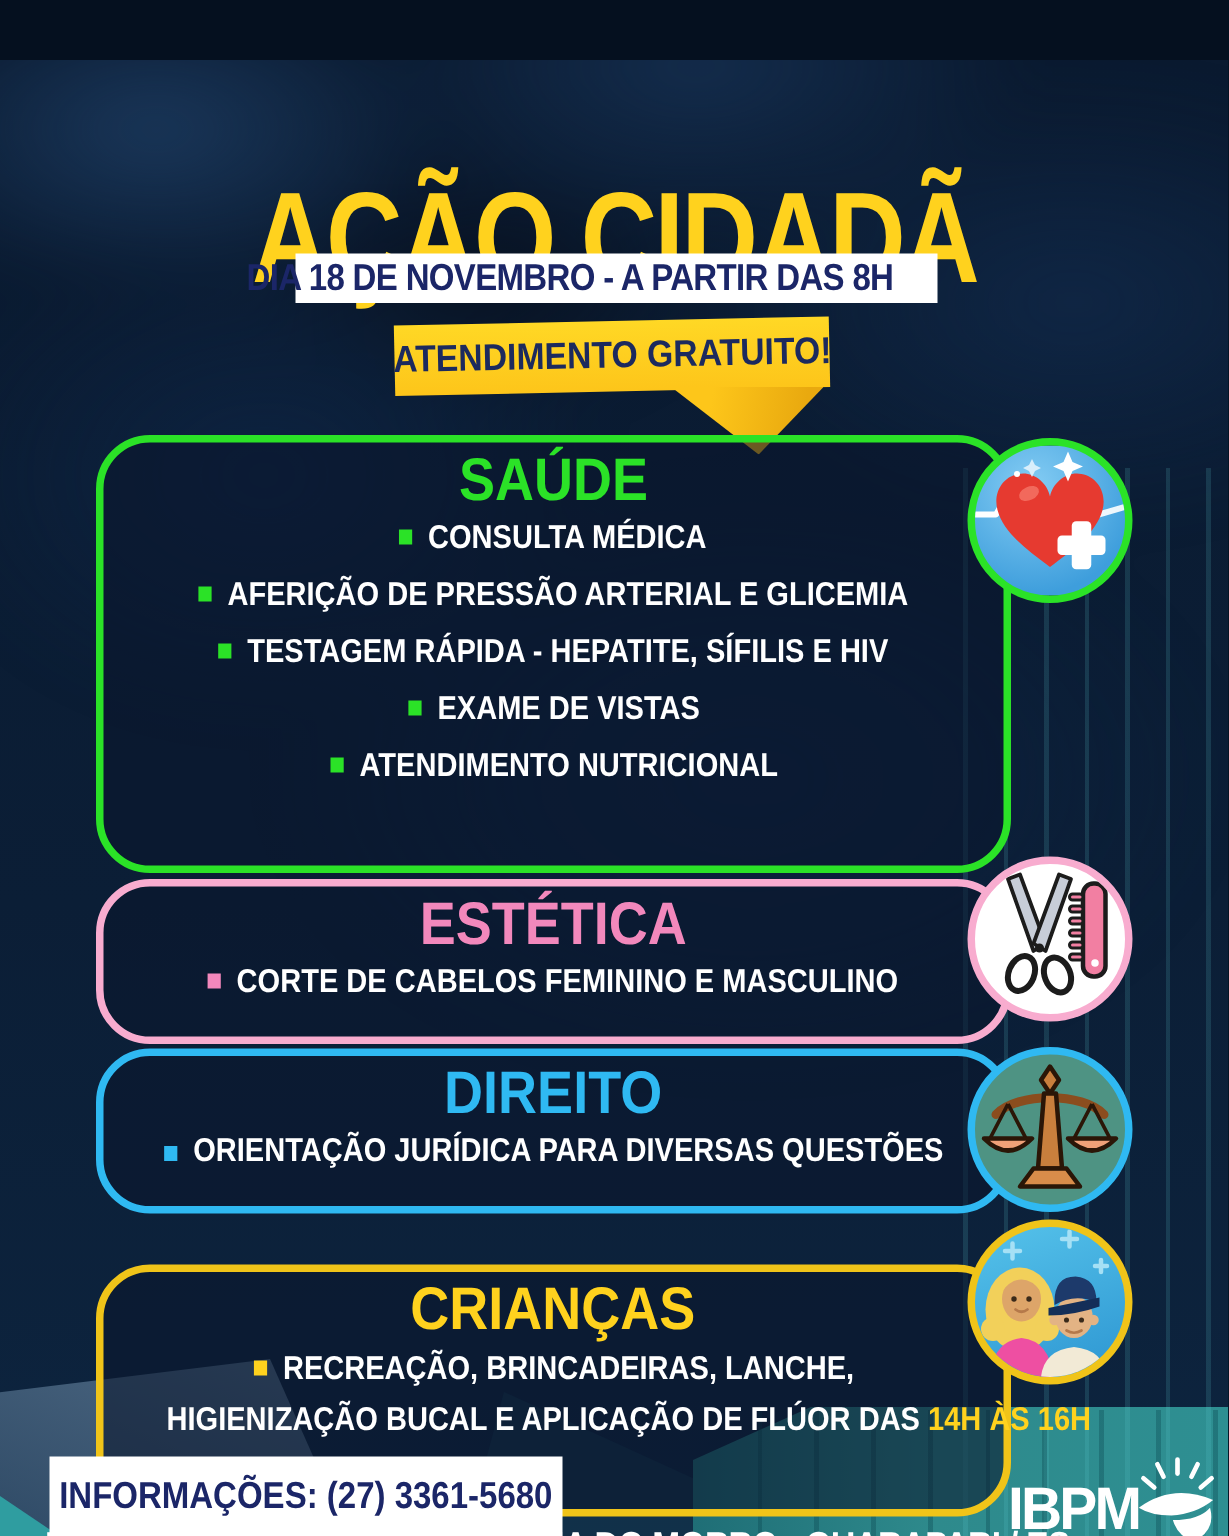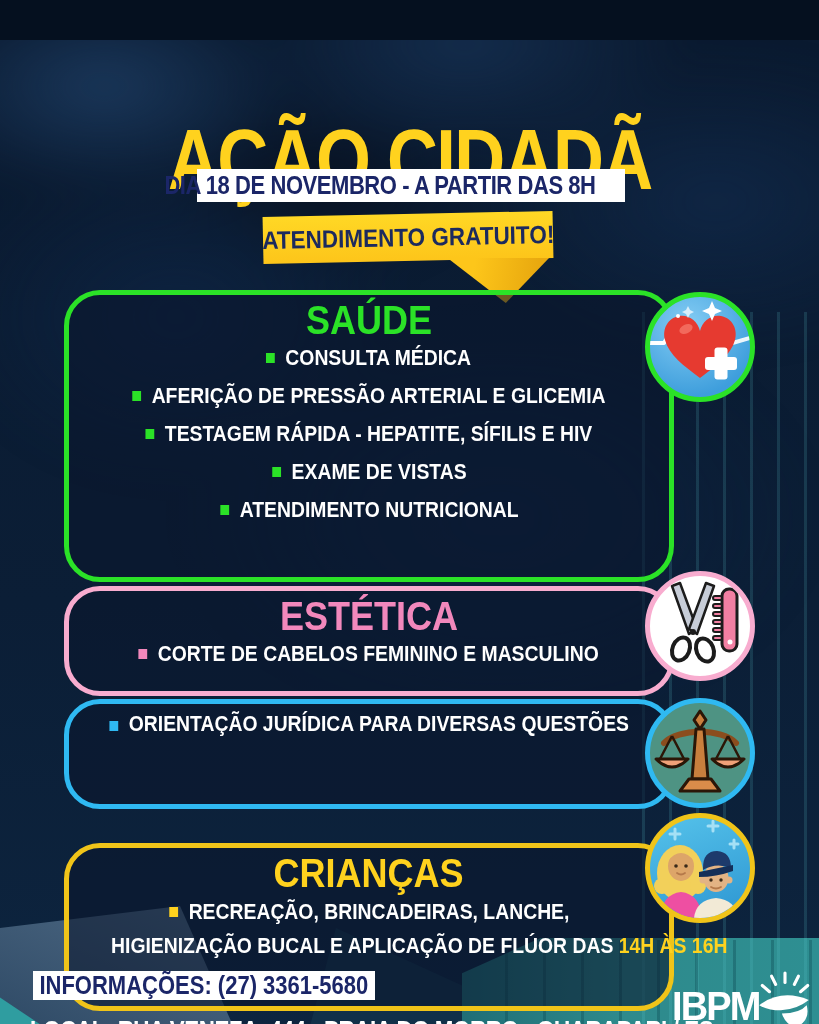--- a/index.html
+++ b/index.html
@@ -80,21 +80,21 @@
   .cont-line .hl{color:#ffd21e;}
   
   .icon-circle{position:absolute;left:645px;width:110px;height:110px;border-radius:50%;
     border:5px solid;box-sizing:border-box;overflow:hidden;display:flex;align-items:center;justify-content:center;}
   .icon-circle svg{width:100%;height:100%;display:block;}
   .ic-health{top:252px;border-color:#2be227;background:radial-gradient(circle at 38% 28%,#85cdf4,#3e9edc 75%);}
   .ic-beauty{top:531px;border-color:#f8accf;background:#ffffff;}
   .ic-law{top:658px;border-color:#2fb9f2;background:#4e9383;}
   .ic-kids{top:773px;border-color:#f0c419;background:linear-gradient(160deg,#55c2ea,#2d96d2);}
   
-  .info-box{position:absolute;left:33px;top:931px;width:342px;height:29px;background:#ffffff;
+  .info-box{position:absolute;left:33px;top:931px;width:342px;height:53px;background:#ffffff;
     display:flex;align-items:center;justify-content:center;}
   .info-box>span{font-size:25px;font-weight:900;color:#1b2668;white-space:nowrap;
     display:inline-block;transform:scaleX(.88);}
   .local-line{position:absolute;left:30px;top:974px;width:640px;color:#ffffff;
     font-size:26px;font-weight:900;line-height:32px;white-space:nowrap;}
   .local-line>span{display:inline-block;transform:scaleX(.86);transform-origin:left center;letter-spacing:-.5px;}
   .logo{position:absolute;left:672px;top:936px;width:144px;color:#ffffff;}
   .logo-top{display:flex;align-items:flex-end;height:52px;}
   .logo-acronym{font-size:40px;font-weight:900;letter-spacing:-2px;line-height:44px;
     display:inline-block;transform:scaleX(.95);transform-origin:left center;}
@@ -135,20 +135,21 @@
   </section>
 
   <section class="box box-estetica">
     <h2><span>ESTÉTICA</span></h2>
     <ul>
       <li><span class="txt"><i class="bullet"></i><span>CORTE DE CABELOS FEMININO E MASCULINO</span></span></li>
     </ul>
   </section>
 
   <section class="box box-direito">
+    <h2><span>DIREITO</span></h2>
     <ul>
       <li><span class="txt"><i class="bullet"></i><span>ORIENTAÇÃO JURÍDICA PARA DIVERSAS QUESTÕES</span></span></li>
     </ul>
   </section>
 
   <section class="box box-criancas">
     <h2><span>CRIANÇAS</span></h2>
     <ul>
       <li><span class="txt"><i class="bullet"></i><span>RECREAÇÃO, BRINCADEIRAS, LANCHE,</span></span></li>
     </ul>

